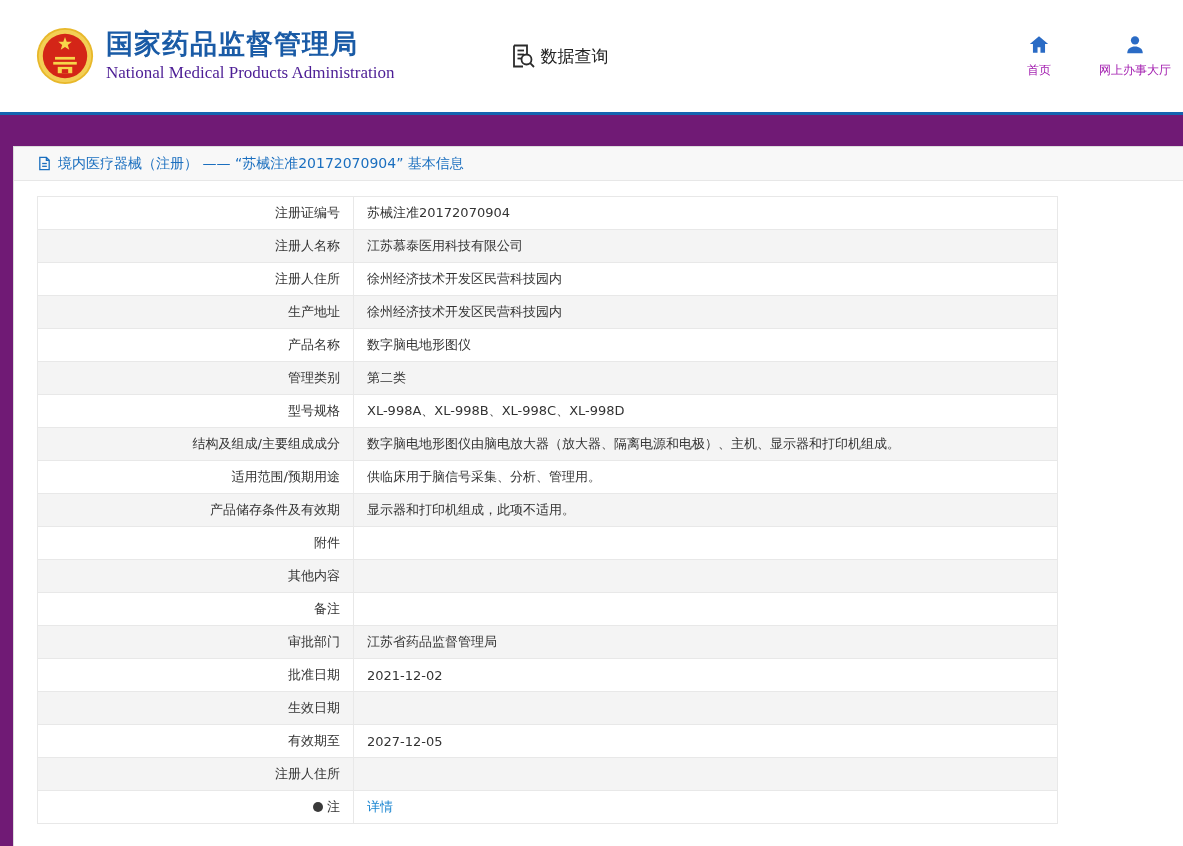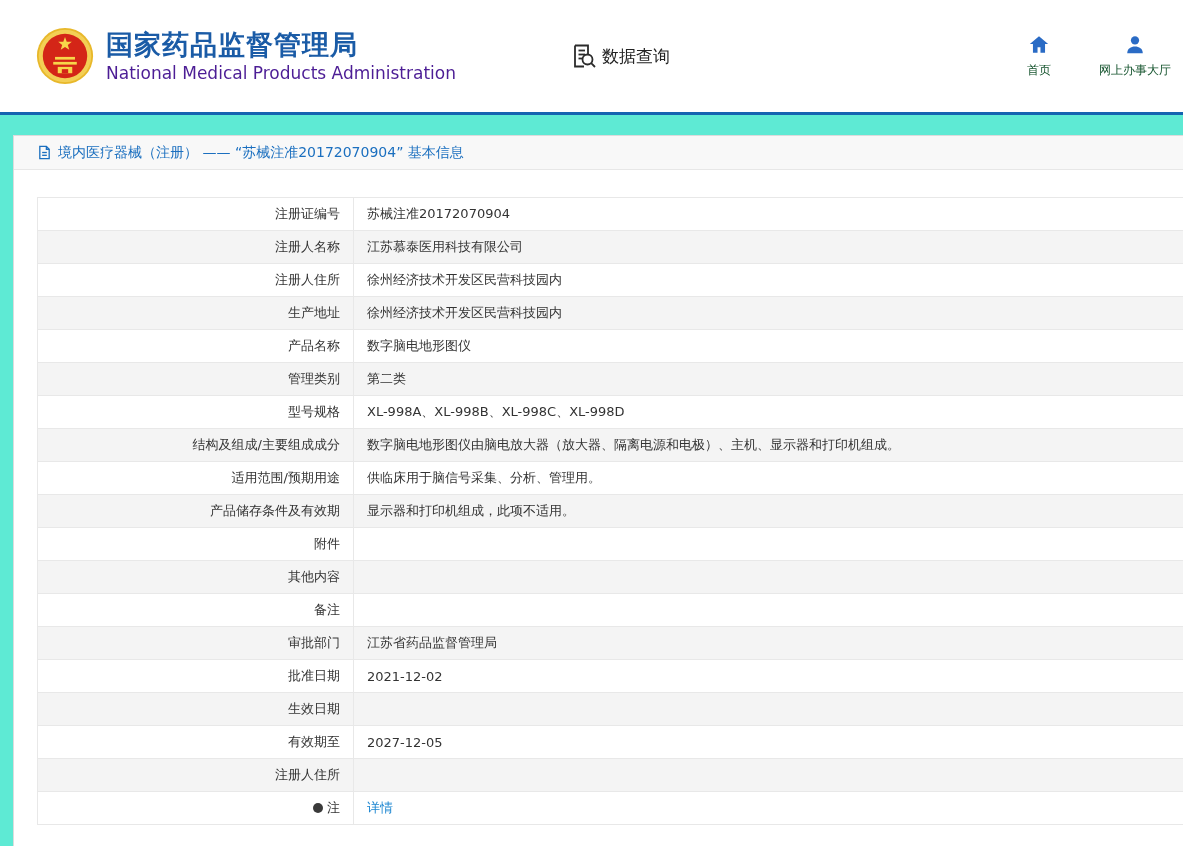--- a/index.html
+++ b/index.html
@@ -9,59 +9,60 @@
     width:1183px; height:846px; overflow:hidden;
     background:#ffffff;
     font-family:"DejaVu Sans","Liberation Sans",sans-serif;
     color:#333;
   }
   
   .site-header{
     height:112px; background:#fff;
     display:flex; align-items:center;
     padding:0 8px 0 36px;
+    font-family:Liberation Serif, serif;
   }
   .brand-group{ display:flex; align-items:center; }
   .logo-wrap{ width:58px; height:58px; flex:0 0 auto; }
   .brand-text{ margin-left:12px; }
   .brand-cn{
     font-size:27px; font-weight:bold; color:#1a5ba6; letter-spacing:1px; line-height:1.15;
   }
   .brand-en{ font-size:17px; color:#4c1d95; margin-top:3px; }
   .section-block{
     display:flex; align-items:center; margin-left:115px; cursor:pointer;
   }
   .section-block .s-icon{ width:26px; height:26px; margin-right:5px; }
   .section-title{ font-size:17px; color:#222; }
   .header-spacer{ flex:1; }
   .top-nav{ display:flex; align-items:center; gap:48px; padding-right:4px; }
   .nav-item{
     display:flex; flex-direction:column; align-items:center; gap:6px;
-    text-decoration:none; color:#14532d; font-size:12px; cursor:pointer;
+    text-decoration:none; color:#a21caf; font-size:12px; cursor:pointer;
   }
   .nav-item .n-icon{ width:22px; height:22px; }
   .blue-line{ height:3px; background:#1464b0; width:100%; }
   
-  .main-area{ padding-top:20px; height:731px; background:#5eead4; }
+  .main-area{ padding-top:31px; height:731px; background:#701a75; }
   .content-box{
     margin-left:13px; background:#fff;
     border:1px solid #dcdcdc; border-right:none;
     width:1170px; height:714px;
   }
   .content-title{
     height:34px; background:#f8f8f8; border-bottom:1px solid #e7e7e7;
     display:flex; align-items:center; padding-left:23px;
     color:#1b6fbf; font-size:14px;
   }
   .content-title .doc-icon{ width:15px; height:15px; margin-right:6px; flex:0 0 auto; }
   
   table.info-table{
     border-collapse:collapse;
-    margin:27px 0 0 23px;
-    width:1147px;
+    margin:15px 0 0 23px;
+    width:1021px;
     font-size:13px; color:#333;
     table-layout:fixed;
   }
   table.info-table td{
     border:1px solid #e8e8e8;
     height:33px; padding:0 13px;
     overflow:hidden; white-space:nowrap;
   }
   table.info-table tr:nth-child(even){ background:#f4f4f4; }
   td.label-cell{ width:316px; text-align:right; color:#333; }

